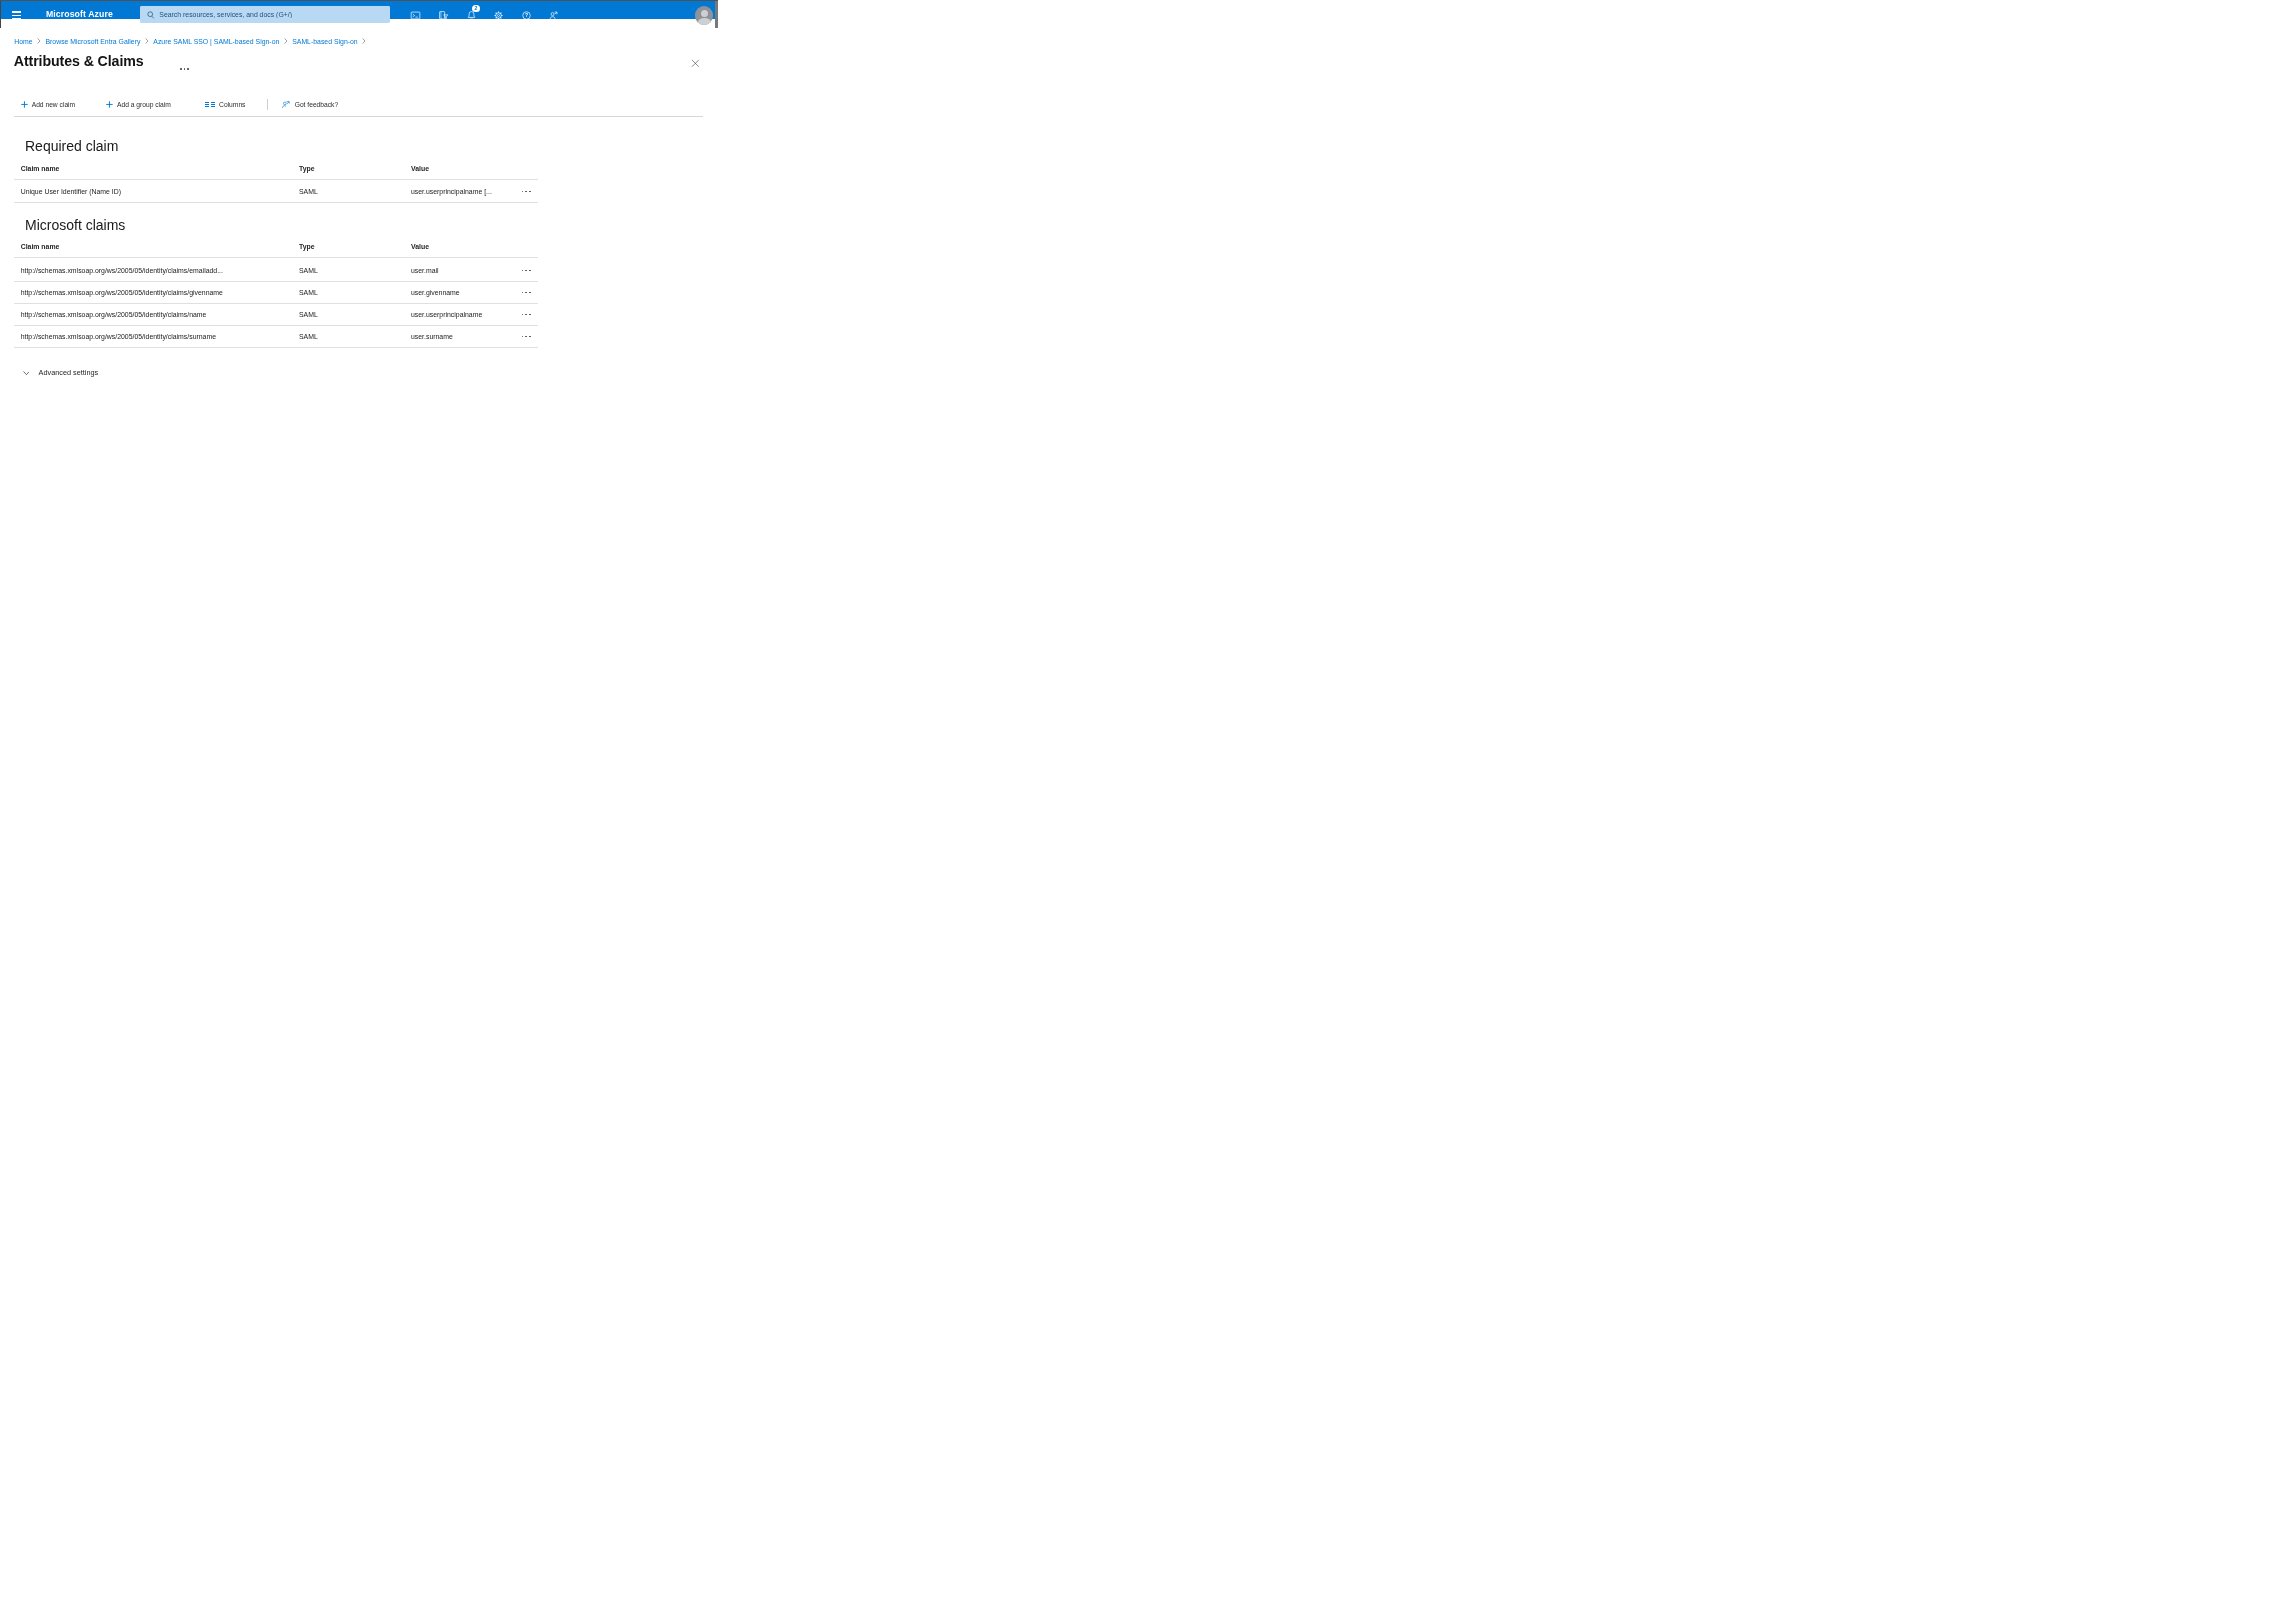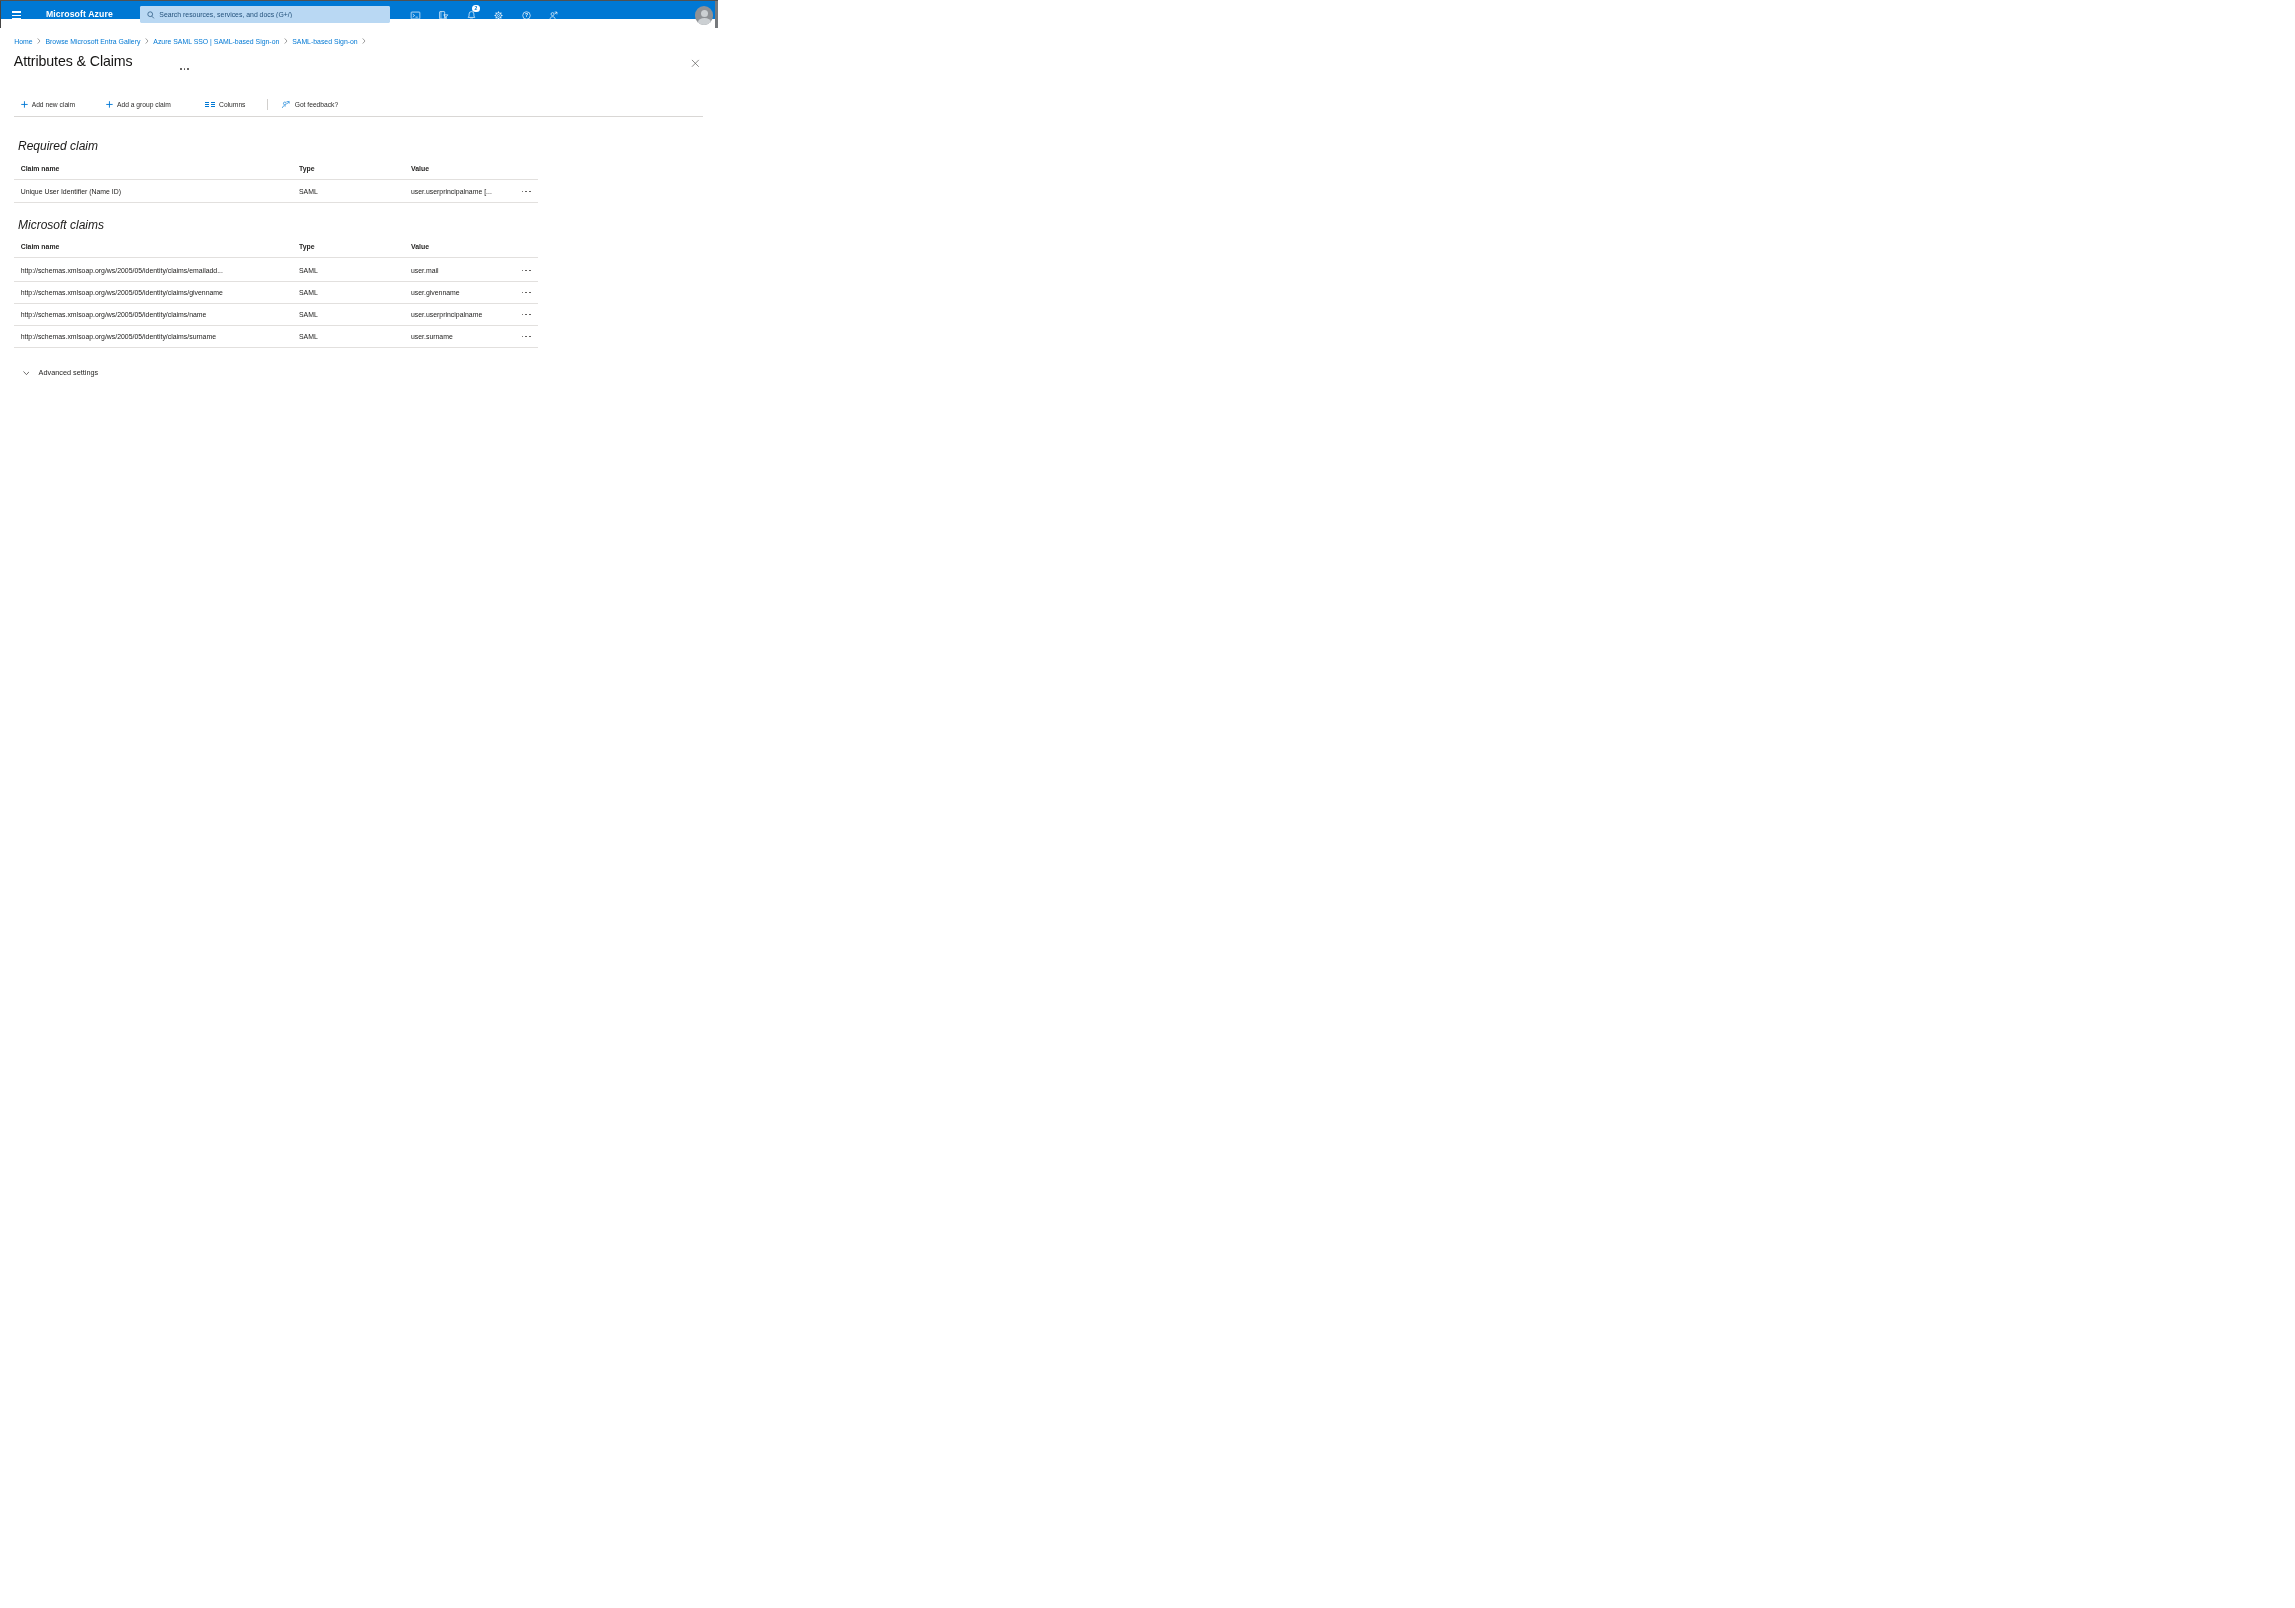--- a/index.html
+++ b/index.html
@@ -33,38 +33,38 @@
   .avatar .head { position:absolute; left:5.5px; top:3.2px; width:7.3px; height:7.3px; border-radius:50%; background:#ccd0d3; }
   .avatar .body { position:absolute; left:2.8px; top:11.5px; width:13px; height:8.3px; border-radius:50% 50% 0 0; background:#ccd0d3; }
 
   
   .breadcrumb { position:absolute; left:14.2px; top:36px; height:10px; display:flex; align-items:center;
                 font-size:6.9px; white-space:nowrap; }
   .crumb { color:#0078d4; cursor:pointer; text-decoration:none; }
   .crumb-sep { margin:0 4.6px; display:flex; align-items:center; }
 
   
-  .page-title { position:absolute; left:13.8px; top:53px; font-size:14.2px; font-weight:400;
+  .page-title { position:absolute; left:13.8px; top:53px; font-size:14.2px; font-weight:700;
                 color:#151413; letter-spacing:-0.1px; }
   .title-dots { position:absolute; left:179px; top:67px; display:flex; gap:2.1px; cursor:pointer; padding:1.4px; }
   .title-dots i { width:1.4px; height:1.4px; border-radius:50%; background:#4c4a48; }
   .close-btn { position:absolute; left:690px; top:58px; width:11px; height:11px; cursor:pointer;
                display:flex; align-items:center; justify-content:center; }
 
   
   .toolbar-item { position:absolute; top:98px; height:13px; display:flex; align-items:center;
                   gap:4.1px; cursor:pointer; font-size:6.7px; color:#2c2b2a; white-space:nowrap; }
   .toolbar-vdivider { position:absolute; left:267px; top:99px; width:0.5px; height:10.6px; background:#d1cfcd; }
   .columns-icon { display:flex; gap:1.8px; }
   .columns-icon .col { display:flex; flex-direction:column; gap:1.1px; }
   .columns-icon .col i { width:4.1px; height:1.1px; background:#0078d4; }
   .toolbar-divider { position:absolute; left:14.2px; top:116px; width:689px; height:0.5px; background:#d9d7d5; }
 
   
-  .section-heading { position:absolute; left:18px; font-size:12px; font-weight:400; color:#1b1a19; line-height:12px;font-style:italic; }
+  .section-heading { position:absolute; left:25px; font-size:14px; font-weight:400; color:#1b1a19; line-height:12px; }
   .th { position:absolute; font-size:6.9px; font-weight:700; color:#201f1e; line-height:11px; white-space:nowrap; }
   .td { position:absolute; font-size:6.9px; font-weight:400; color:#232221; line-height:11px; white-space:nowrap; }
   .hline { position:absolute; left:14.2px; width:524px; height:0.5px; background:#e2e0de; }
   .row-dots { position:absolute; left:518px; width:16.5px; height:9.2px; display:flex; align-items:center;
               justify-content:center; gap:2.1px; cursor:pointer; }
   .row-dots i { width:1.6px; height:1.6px; border-radius:50%; background:#4d4b49; }
 
   
   .advanced { position:absolute; left:22.5px; top:367px; display:flex; align-items:center; gap:9.2px; cursor:pointer; }
   .advanced .label { font-size:7.3px; color:#201f1e; line-height:11.5px;text-align:center; }

